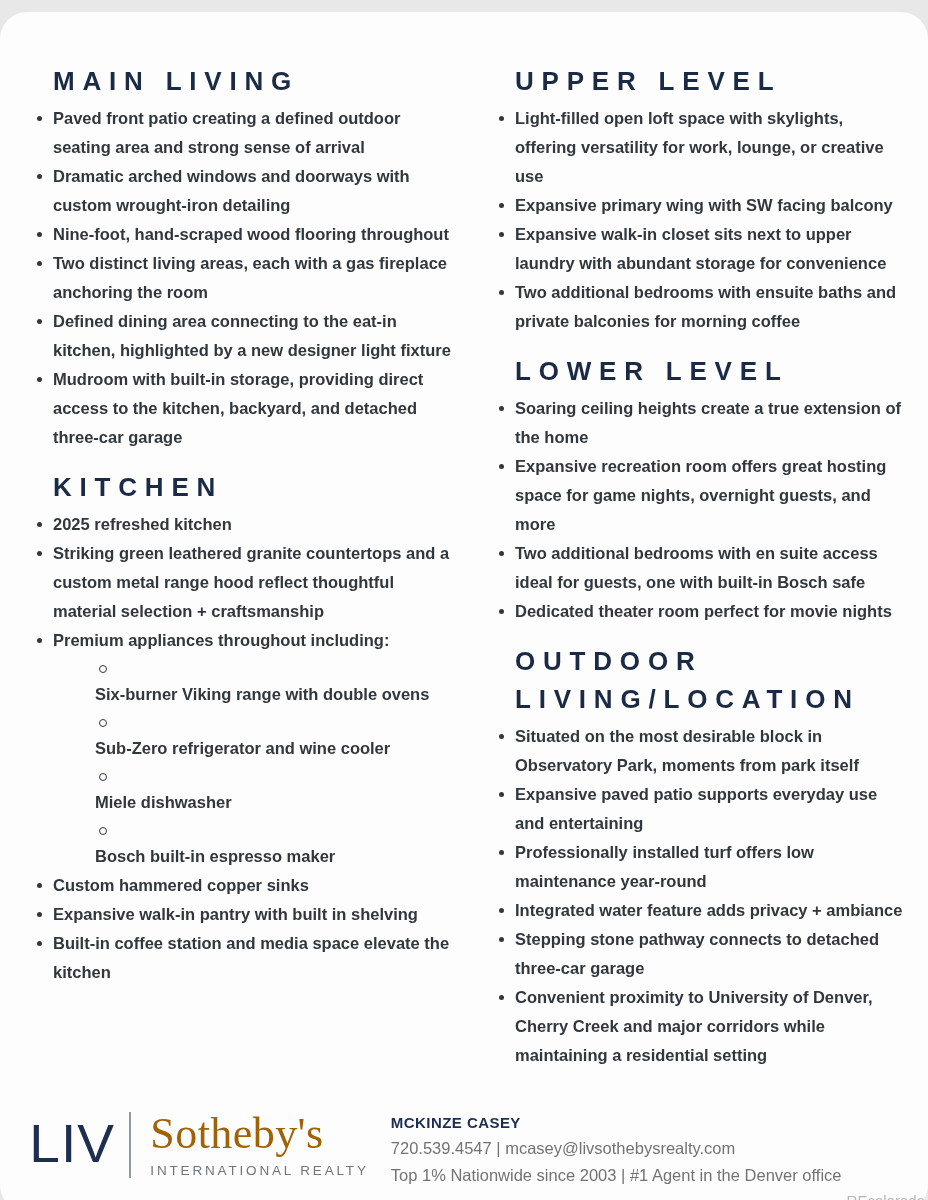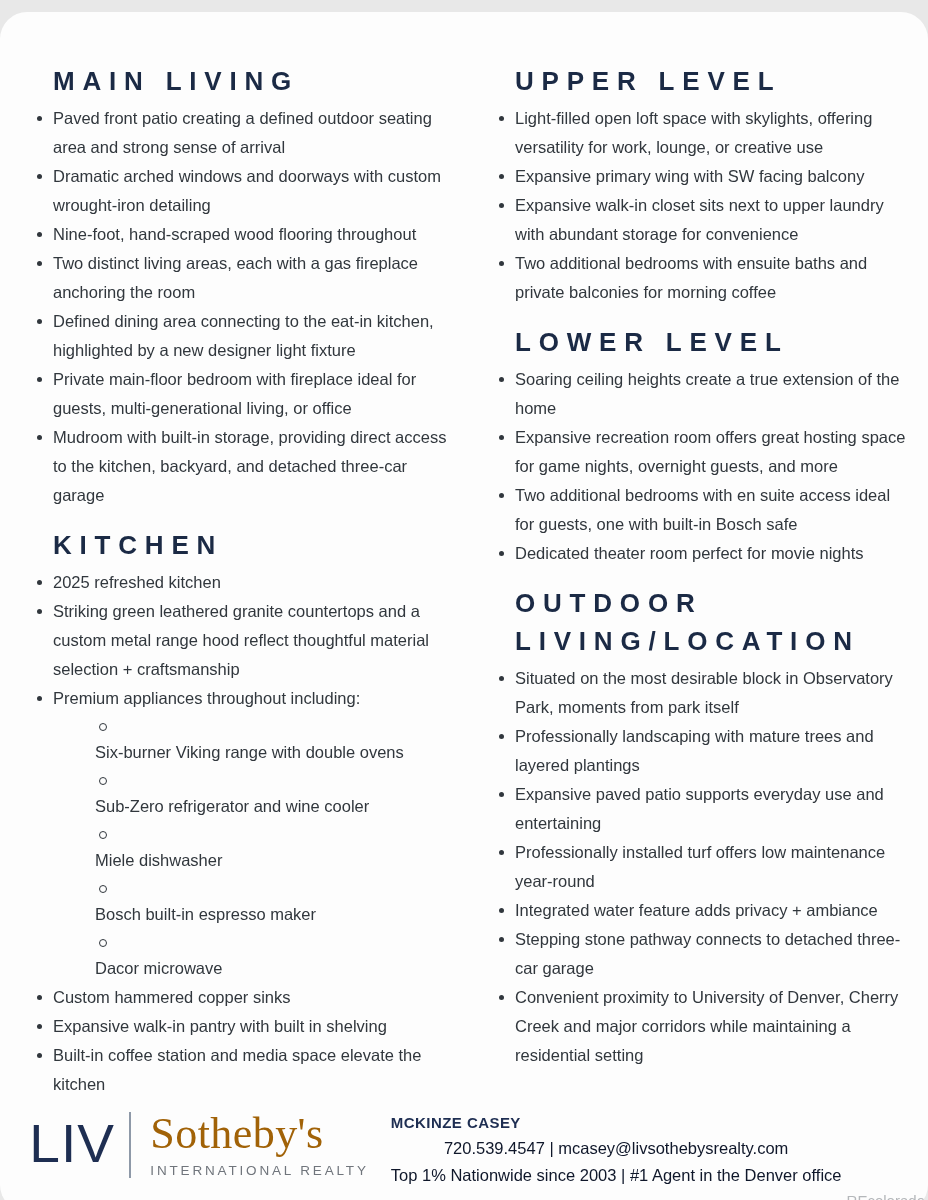--- a/index.html
+++ b/index.html
@@ -48,21 +48,21 @@
   }
   li.bullet-item.sub { margin-left:62px;flex-direction:column; }
   li.bullet-item.sub .marker { flex:0 0 25px; }
   .marker.circle::before {
     content:"";
     position:absolute; left:4px; top:10px;
     width:6px; height:6px; border-radius:50%;
     background:transparent;
     border:1.6px solid #31373d;
   }
-  .text { flex:1 1 auto; }
+  .text { flex:1 1 auto;font-weight:bold; }
 
   .footer {
     position:absolute;
     left:30px; top:1094px;
     display:flex;
     align-items:flex-start;
   }
   .liv-logo {
     font-size:54px;
     line-height:74px;
@@ -94,22 +94,21 @@
   .agent-block { margin-left:22px; padding-top:8px; }
   .agent-name {
     font-size:15px;
     font-weight:700;
     letter-spacing:0.03em;
     color:#1e2e52;
   }
   .agent-contact, .agent-tagline {
     margin-top:8px;
     font-size:16.5px;
-    color:#0f172a;
-    text-align:center;
+    color:#737373;
   }
   .watermark {
     position:absolute;
     right:3px; bottom:3px;
     font-size:15px;
     color:#b4b7ba;
   }
 </style>
 </head>
 <body>
@@ -137,24 +136,20 @@
             <li class="bullet-item">
               <span class="marker dot"></span>
               <span class="text">Two distinct living areas, each with a gas fireplace anchoring the room</span>
             </li>
             <li class="bullet-item">
               <span class="marker dot"></span>
               <span class="text">Defined dining area connecting to the eat-in kitchen, highlighted by a new designer light fixture</span>
             </li>
             <li class="bullet-item">
               <span class="marker dot"></span>
-              <span class="text">Private main-floor bedroom with fireplace ideal for guests, multi-generational living, or office</span>
-            </li>
-            <li class="bullet-item">
-              <span class="marker dot"></span>
               <span class="text">Mudroom with built-in storage, providing direct access to the kitchen, backyard, and detached three-car garage</span>
             </li>
           </ul>
       </section>
       <section class="section">
         <h2 class="section-title">KITCHEN</h2>
         <ul class="feature-list">
             <li class="bullet-item">
               <span class="marker dot"></span>
               <span class="text">2025 refreshed kitchen</span>
@@ -176,24 +171,20 @@
               <span class="text">Sub-Zero refrigerator and wine cooler</span>
             </li>
             <li class="bullet-item sub">
               <span class="marker circle"></span>
               <span class="text">Miele dishwasher</span>
             </li>
             <li class="bullet-item sub">
               <span class="marker circle"></span>
               <span class="text">Bosch built-in espresso maker</span>
             </li>
-            <li class="bullet-item sub">
-              <span class="marker circle"></span>
-              <span class="text">Dacor microwave</span>
-            </li>
             <li class="bullet-item">
               <span class="marker dot"></span>
               <span class="text">Custom hammered copper sinks</span>
             </li>
             <li class="bullet-item">
               <span class="marker dot"></span>
               <span class="text">Expansive walk-in pantry with built in shelving</span>
             </li>
             <li class="bullet-item">
               <span class="marker dot"></span>
@@ -245,24 +236,20 @@
               <span class="text">Dedicated theater room perfect for movie nights</span>
             </li>
           </ul>
       </section>
       <section class="section">
         <h2 class="section-title">OUTDOOR LIVING/LOCATION</h2>
         <ul class="feature-list">
             <li class="bullet-item">
               <span class="marker dot"></span>
               <span class="text">Situated on the most desirable block in Observatory Park, moments from park itself</span>
-            </li>
-            <li class="bullet-item">
-              <span class="marker dot"></span>
-              <span class="text">Professionally landscaping with mature trees and layered plantings</span>
             </li>
             <li class="bullet-item">
               <span class="marker dot"></span>
               <span class="text">Expansive paved patio supports everyday use and entertaining</span>
             </li>
             <li class="bullet-item">
               <span class="marker dot"></span>
               <span class="text">Professionally installed turf offers low maintenance year-round</span>
             </li>
             <li class="bullet-item">

